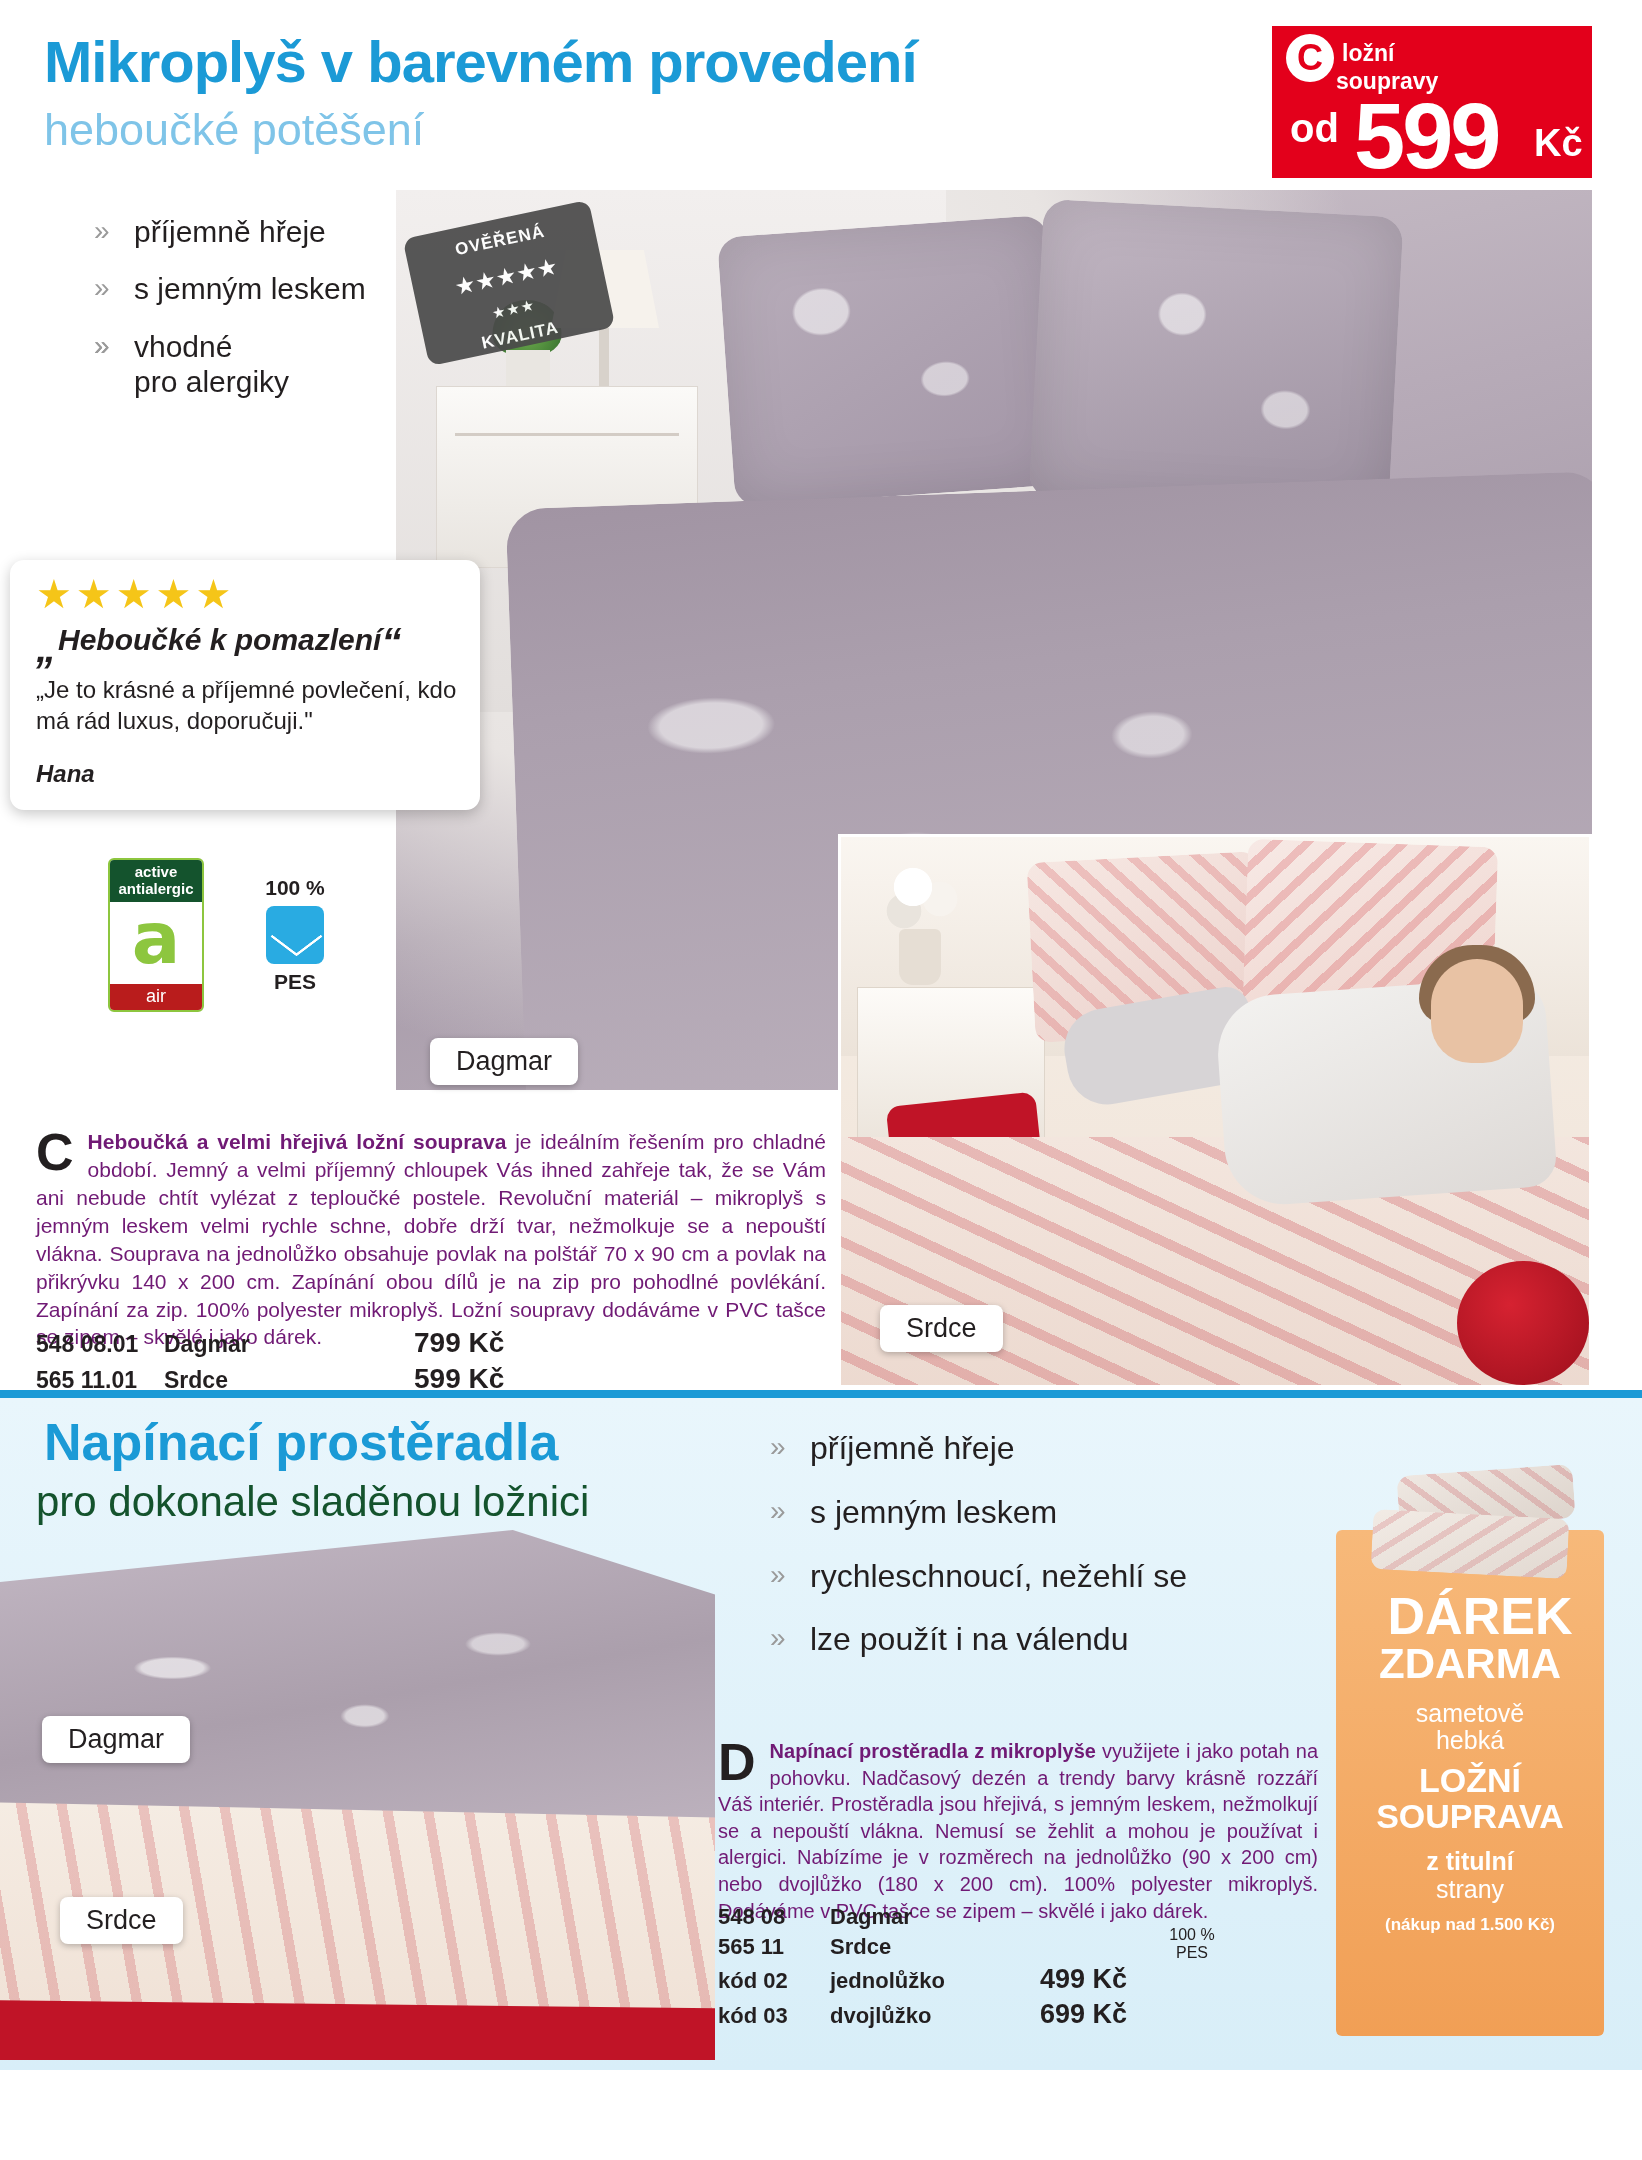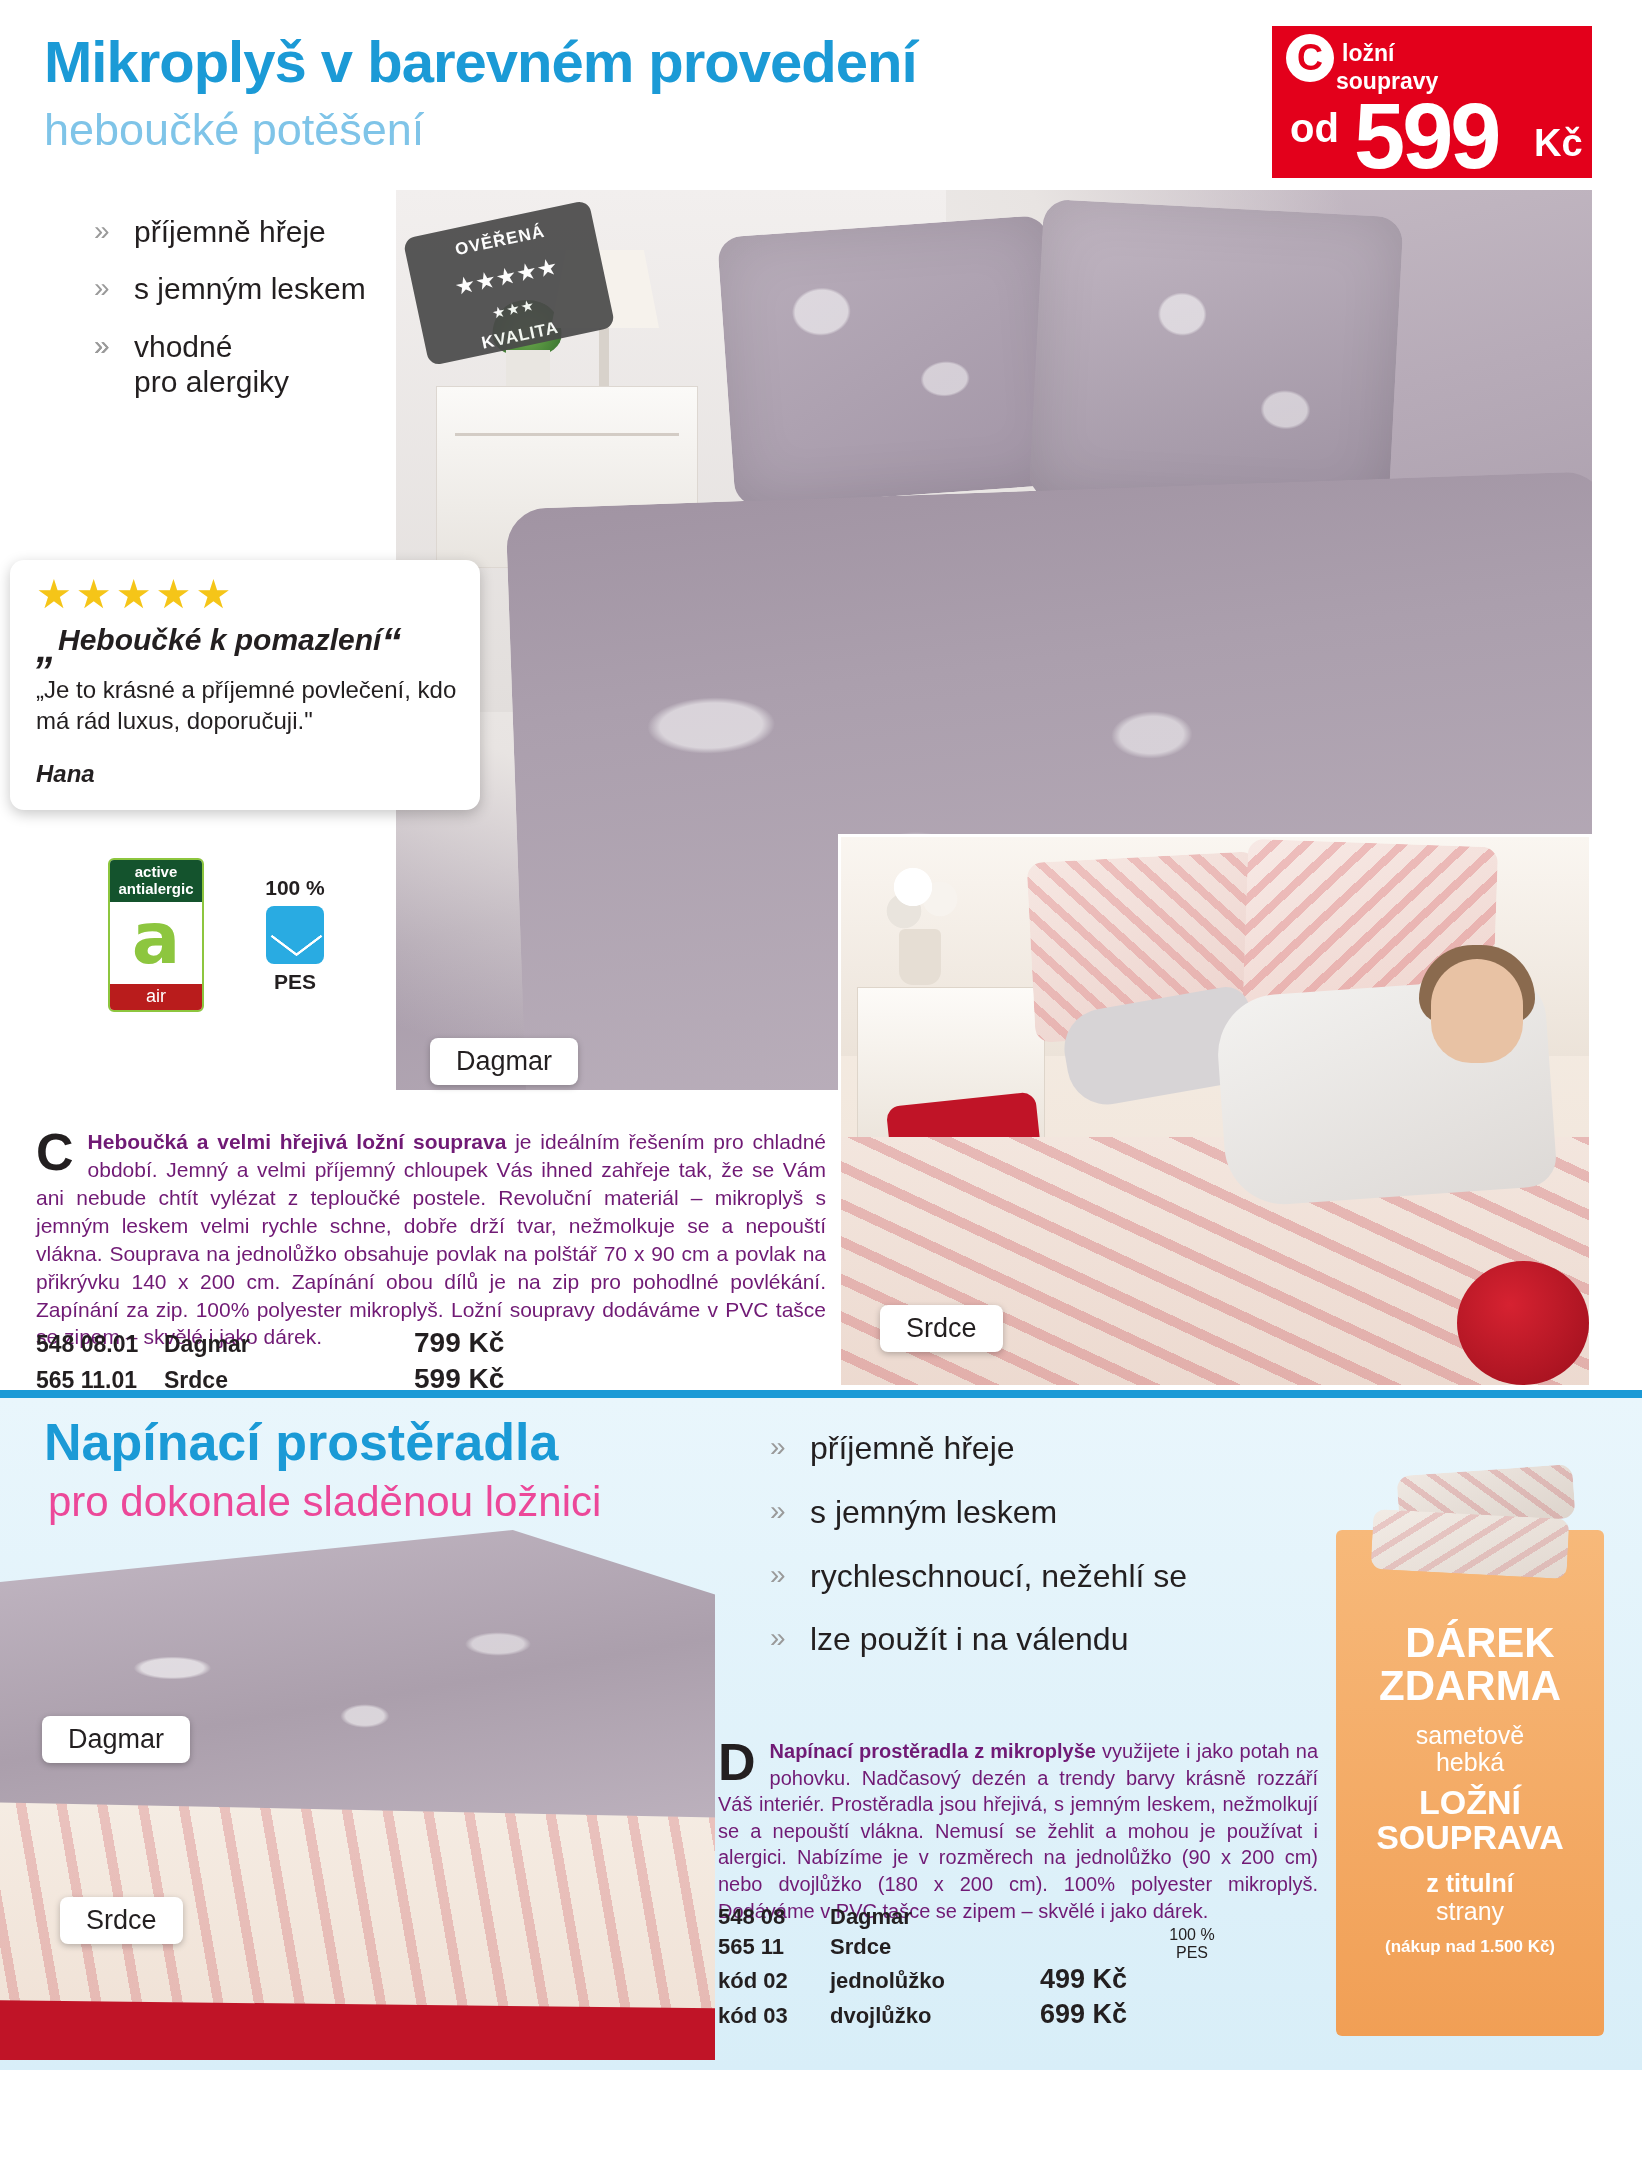--- a/index.html
+++ b/index.html
@@ -520,24 +520,24 @@
   .hdr2-title {
     position: absolute;
     left: 44px;
     top: 1412px;
     font-size: 52px;
     font-weight: bold;
     color: #1b9ad6;
   }
   .hdr2-sub {
     position: absolute;
-    left: 48px;
+    left: 36px;
     top: 1478px;
     font-size: 42px;
-    color: #ec4899;
+    color: #14532d;
   }
   .bullets2 {
     position: absolute;
     left: 770px;
     top: 1430px;
     width: 620px;
     padding: 0;
     margin: 0;
   }
   .bullets2 li {
@@ -613,21 +613,21 @@
     top: 1530px;
     width: 268px;
     height: 506px;
     background: linear-gradient(180deg,#f7b97a 0%, #f19f55 100%);
     border-radius: 6px;
     text-align: center;
     color: #ffffff;
     padding-top: 8px;
     box-sizing: border-box;
   }
-  .gift .g1 { font-size: 42px; font-weight: bold; line-height: 1.02; margin-top: 84px; padding-left: 20px; }
+  .gift .g1 { font-size: 52px; font-weight: bold; line-height: 1.02; margin-top: 52px; padding-left: 20px; }
   .gift .g2 { font-size: 42px; font-weight: bold; line-height: 1.02; }
   .gift .g3 { font-size: 25px; margin-top: 14px; line-height: 1.1; }
   .gift .g4 { font-size: 25px; line-height: 1.1; }
   .gift .g5 { font-size: 34px; font-weight: bold; margin-top: 8px; line-height: 1.05; }
   .gift .g6 { font-size: 34px; font-weight: bold; line-height: 1.05; }
   .gift .g7 { font-size: 25px; font-weight: bold; margin-top: 14px; line-height: 1.1; }
   .gift .g8 { font-size: 25px; font-weight: normal; line-height: 1.1; }
   .gift .g9 { font-size: 17px; font-weight: bold; margin-top: 12px; }
   .gift-photo {
     position: absolute;

